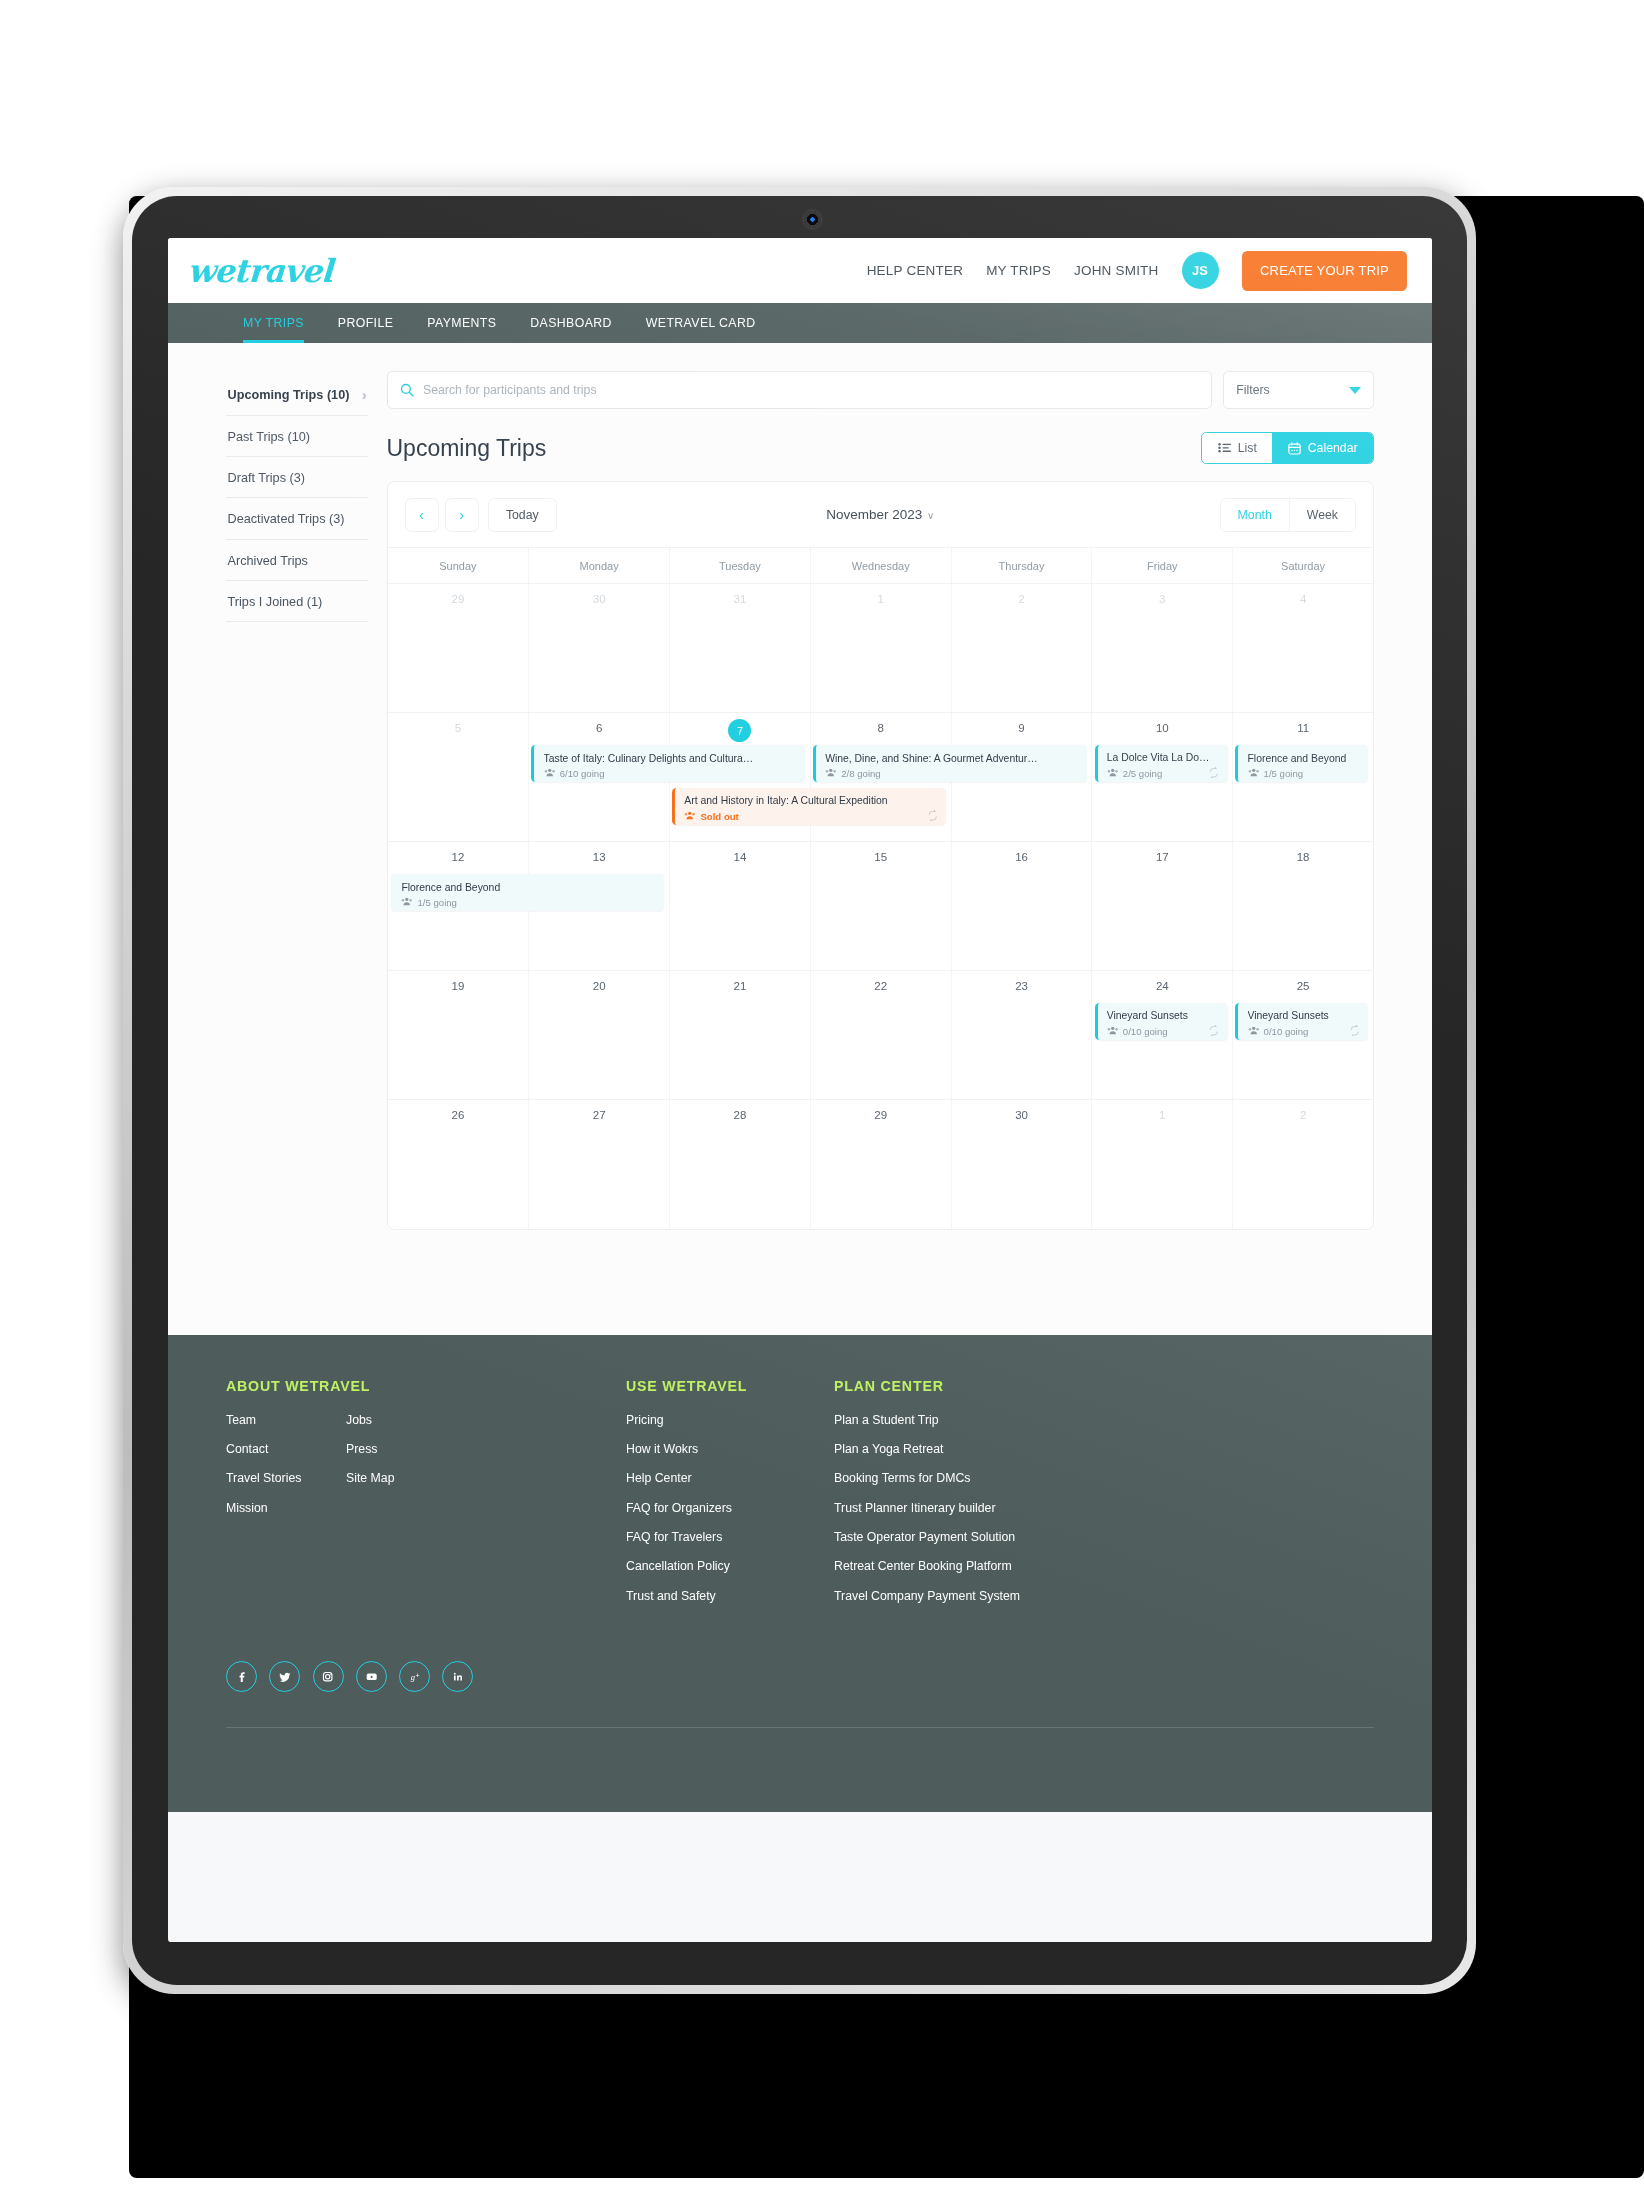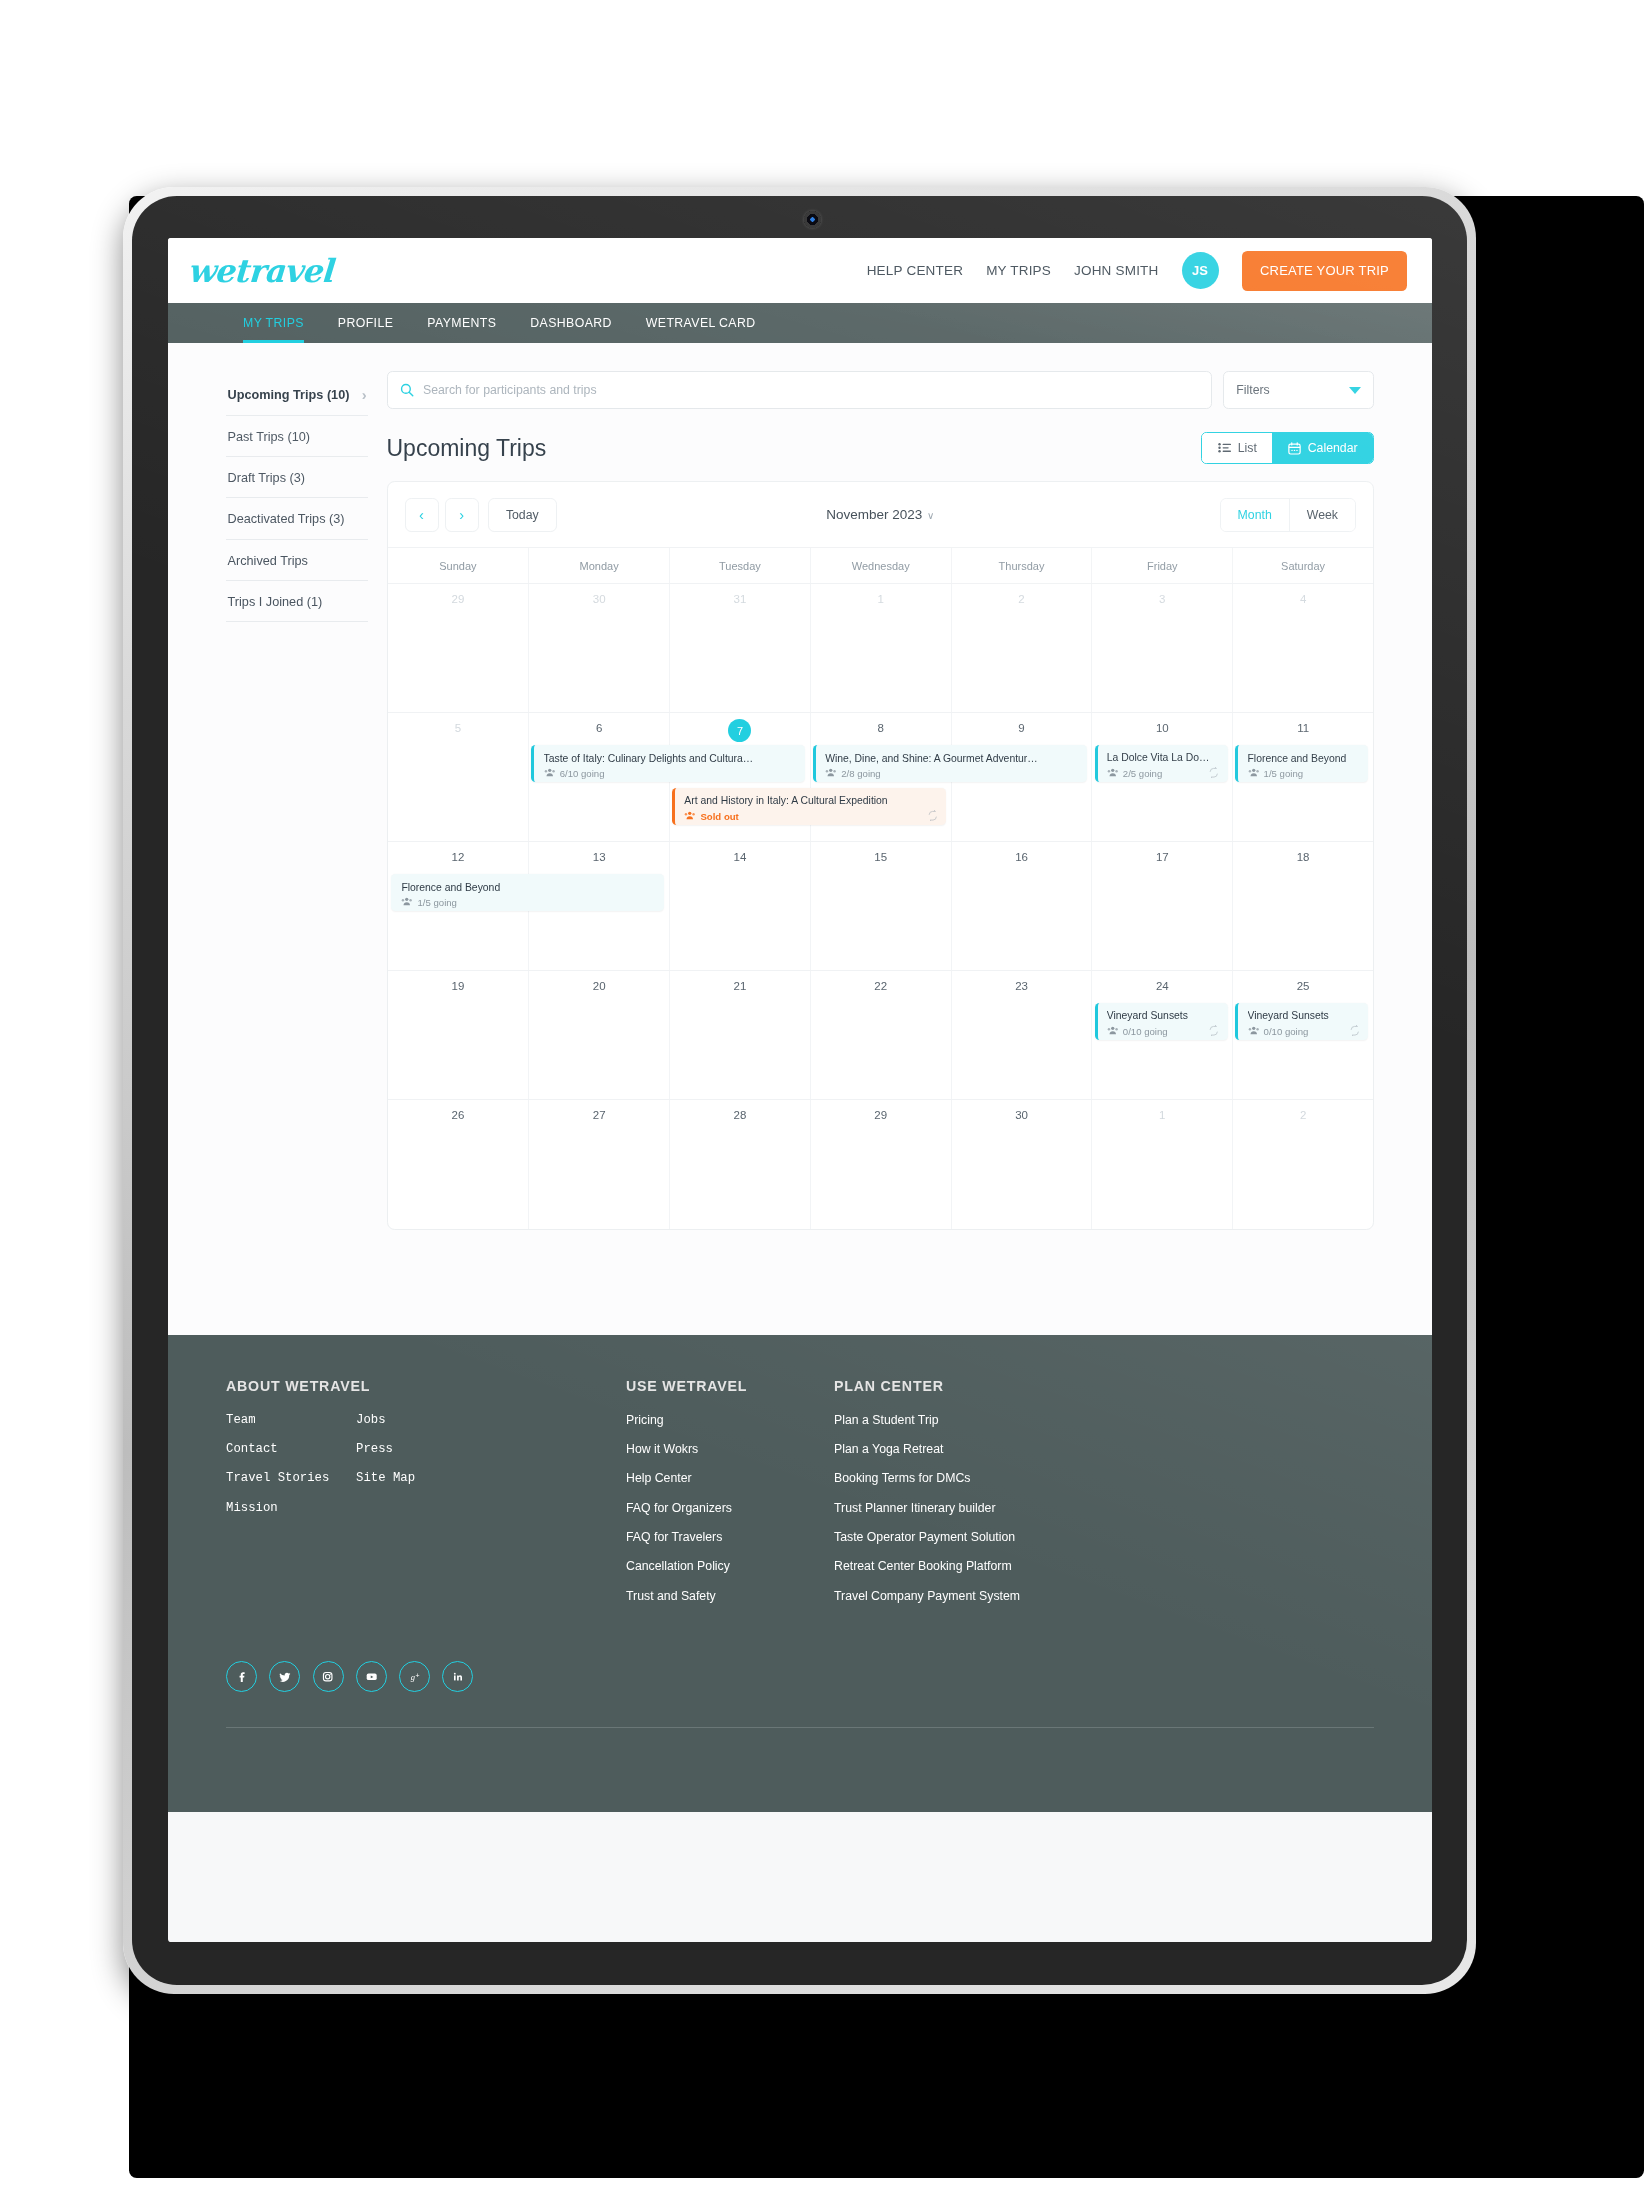--- a/index.html
+++ b/index.html
@@ -139,22 +139,22 @@
   .event.orange .emeta { color: #f7701d; font-weight: 600; }
   .event.cont { border-left: none; padding-left: 10.8px; }
   .ico-people { width: 11.5px; height: 9.2px; flex: none; }
   .ico-repeat { width: 11.5px; height: 11.5px; flex: none; opacity: .55; }
 
   
   .footer { background: #4e5c5c; padding: 43px 58px 31px 58px; position: relative; min-height: 477px;}
   .footer::before{content:"";position:absolute;inset:0;background:linear-gradient(200deg,rgba(255,255,255,0.055),rgba(255,255,255,0) 42%);pointer-events:none;}
   .fcols { display: flex; position: relative; z-index: 1;}
   .fcol-about { width: 400px; }
-  .fhead { color: #e5e5e5; font-size: 14.2px; font-weight: 700; letter-spacing: 0.8px; margin-bottom: 18.5px; }
-  .flinks { display: flex; gap: 10px; font-family: Liberation Mono, monospace; }
+  .fhead { color: #bef264; font-size: 14.2px; font-weight: 700; letter-spacing: 0.8px; margin-bottom: 18.5px; }
+  .flinks { display: flex; gap: 0; }
   .flinks ul { list-style: none; width: 120px; }
   .flinks li, .fcol ul li { margin-bottom: 15.4px; }
   .footer a { color: #ffffff; font-size: 12.3px; text-decoration: none; font-weight: 500;}
   .fcol { width: 208px; }
   .fcol ul { list-style: none; }
   .fcol.plan { width: 261px; }
   .social { display: flex; gap: 12.3px; margin-top: 43px; position: relative; z-index:1;}
   .soc { width: 31px; height: 31px; border-radius: 50%; border: 1.5px solid #22cfe0;
          display: flex; align-items: center; justify-content: center; cursor: pointer; }
   .fdivider { margin-top: 35px; height: 0.8px; background: #6a7777; position: relative; z-index:1;}

